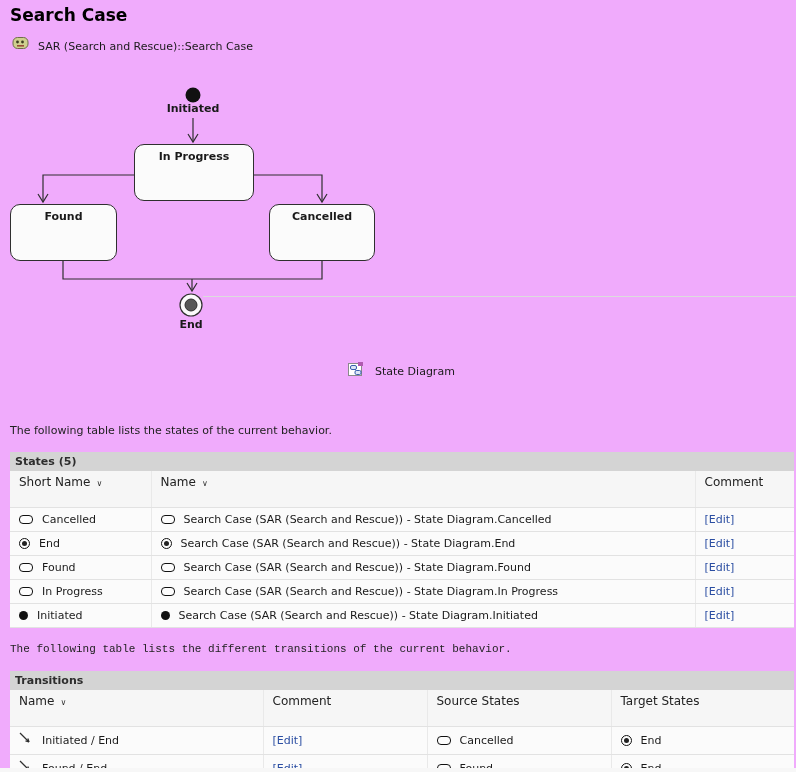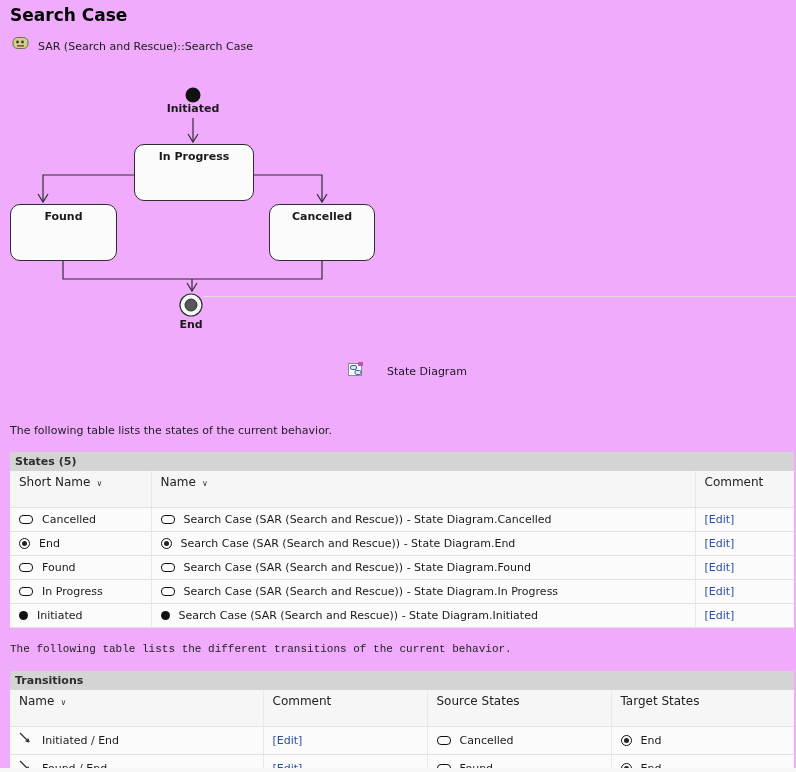--- a/index.html
+++ b/index.html
@@ -11,21 +11,21 @@
   .breadcrumb { position:absolute; left:12px; top:36px; display:flex; align-items:flex-end; gap:8px; font-size:11px; }
 
   
   #diagram { position:absolute; left:0; top:80px; width:420px; height:262px; }
   #diagram svg.wires { position:absolute; left:0; top:0; }
   .dbox { position:absolute; border:1px solid #2f2f2f; border-radius:10px; background:#fbfbfb;
           font-size:11px; font-weight:bold; text-align:center; padding-top:5px; }
   .dlabel { position:absolute; font-size:11px; font-weight:bold; text-align:center; }
   .faint-rule { position:absolute; left:203px; top:296px; width:593px; height:1px; background:#dcdcdc; }
 
-  .caption { position:absolute; left:348px; top:362px; display:flex; align-items:center; gap:24px; font-size:11px; }
+  .caption { position:absolute; left:348px; top:362px; display:flex; align-items:center; gap:12px; font-size:11px; }
 
   .para { position:absolute; left:10px; font-size:11px; color:#222; }
   #para-states { top:424px; }
   #para-transitions { top:643px;font-family:Liberation Mono, monospace; }
 
   
   .tblwrap { position:absolute; left:10px; width:784px; }
   #states-table { top:452px; }
   #transitions-table { top:671px; }
   .tbl-title { background:#d4d4d4; font-size:11px; font-weight:bold; color:#2d2d2d;

